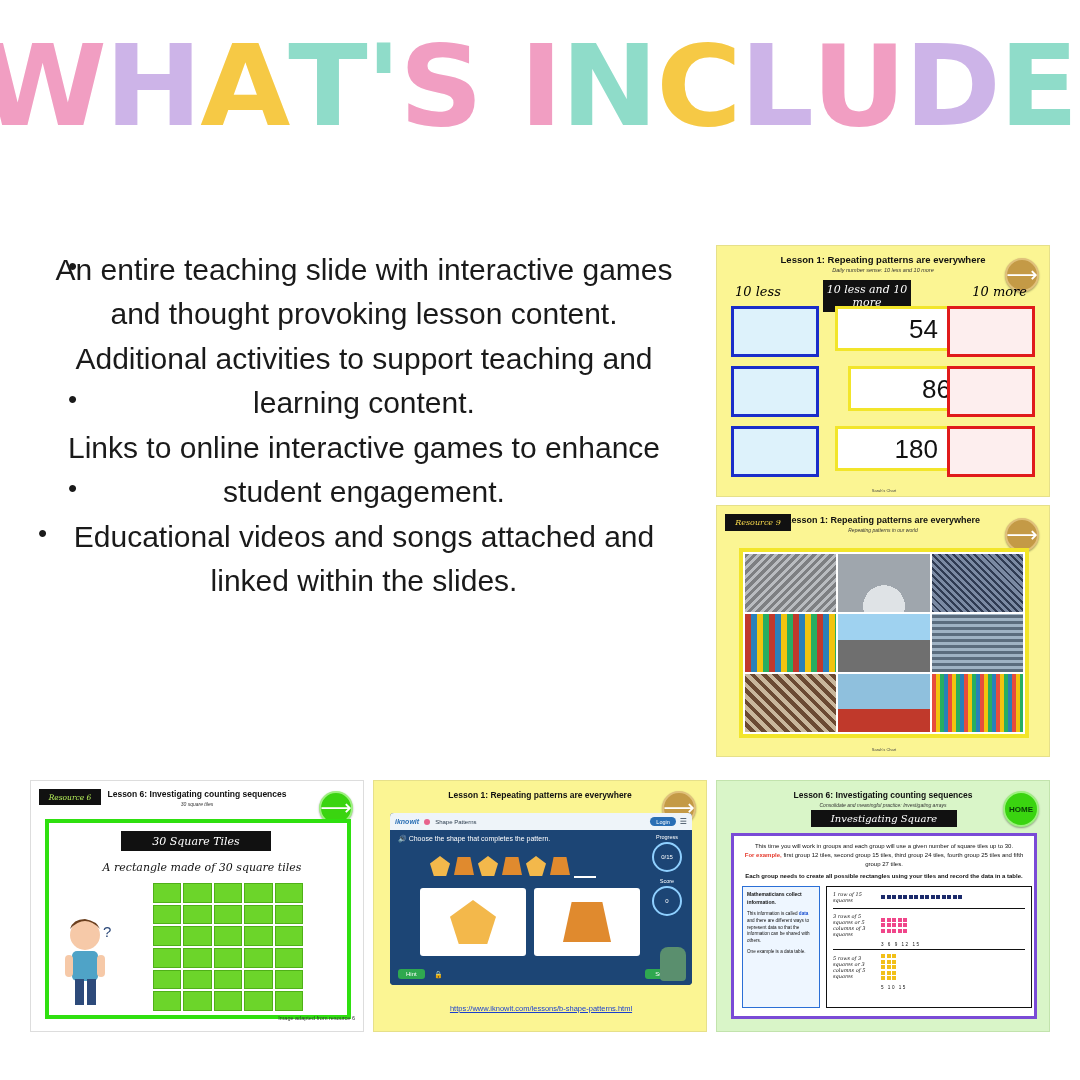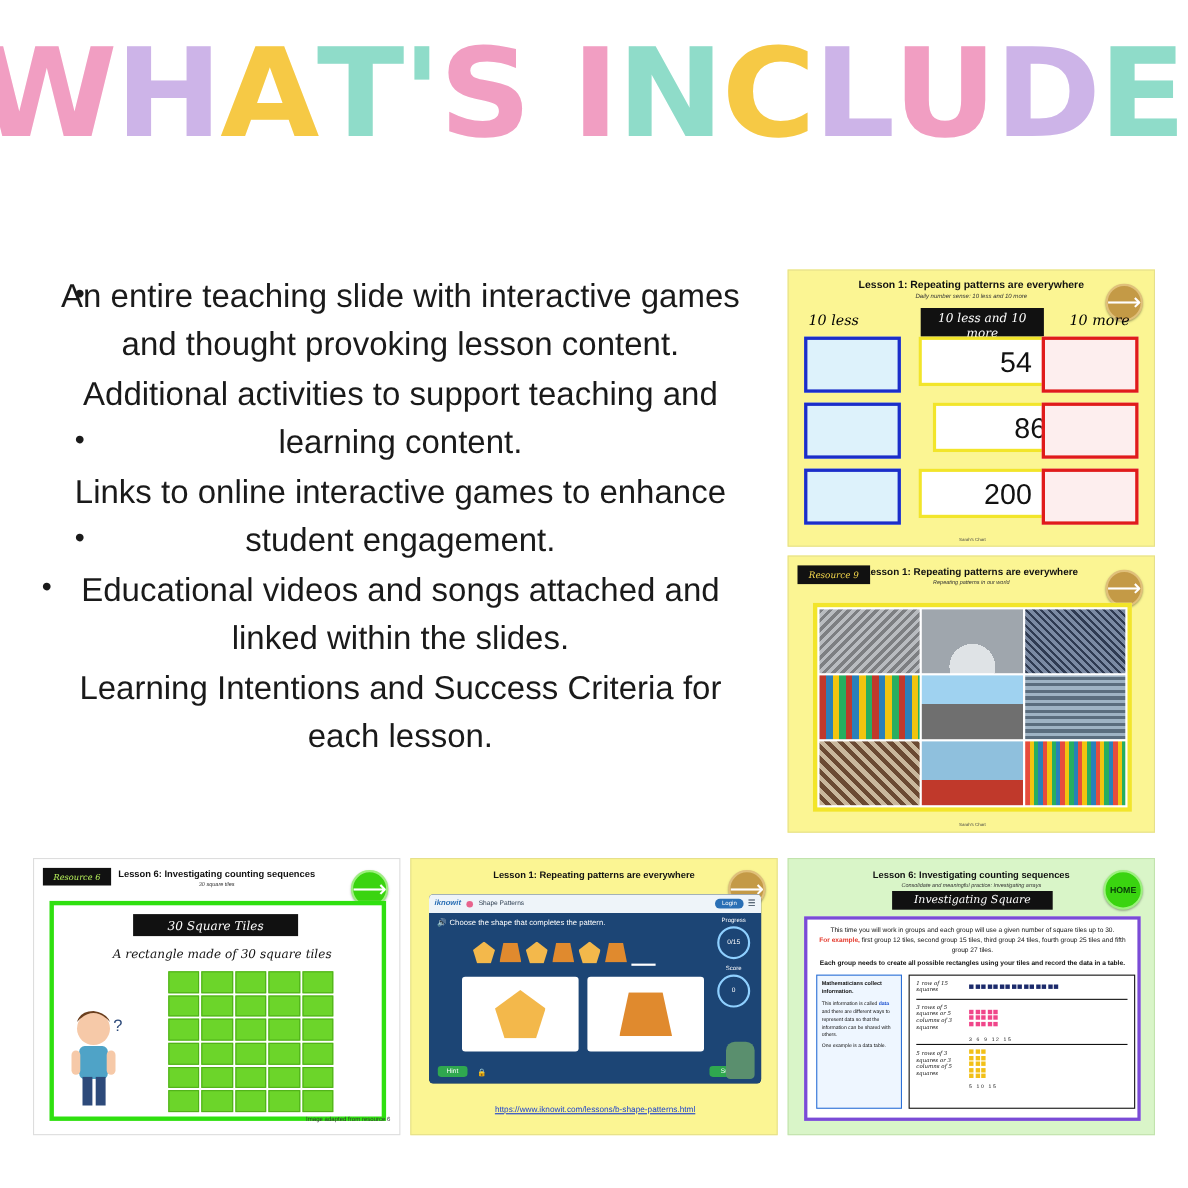--- a/index.html
+++ b/index.html
@@ -296,45 +296,42 @@
     <span class="li-txt">Additional activities to support teaching and learning content.</span>
   </div>
   <div class="li li-3">
     <span class="dot">•</span>
     <span class="li-txt">Links to online interactive games to enhance student engagement.</span>
   </div>
   <div class="li li-4">
     <span class="dot">•</span>
     <span class="li-txt">Educational videos and songs attached and linked within the slides.</span>
   </div>
-  <div class="li li-5">
-    <span class="li-txt">Learning Intentions and Success Criteria for each lesson.</span>
-  </div>
 </div>
 
 <div class="card" id="card1">
   <div class="card-head t1">Lesson 1: Repeating patterns are everywhere</div>
   <div class="card-sub t2">Daily number sense: 10 less and 10 more</div>
 
   <div class="circle-btn" style="right:10px; top:12px; width:30px; height:30px; background:#c49a46; border:2px solid #e0c07a;">
     <span class="arrow-glyph">⟶</span>
   </div>
 
   <div class="cols">
     <div class="col-label" style="left:18px; top:4px;">10  less</div>
-    <div class="blk-label" style="left:120px; top:0; width:112px;">10 less and 10 more</div>
+    <div class="blk-label" style="left:106px; top:0; width:88px;">10 less and 10 more</div>
     <div class="col-label" style="right:24px; top:4px;">10  more</div>
 
     <div class="blue-box" style="left:14px; top:26px; width:82px; height:45px;"></div>
     <div class="blue-box" style="left:14px; top:86px; width:82px; height:45px;"></div>
     <div class="blue-box" style="left:14px; top:146px; width:82px; height:45px;"></div>
 
     <div class="ans-box" style="left:118px; top:26px; width:116px; height:45px; line-height:40px;">54</div>
     <div class="ans-box" style="left:131px; top:86px; width:116px; height:45px; line-height:40px;">86</div>
-    <div class="ans-box" style="left:118px; top:146px; width:116px; height:45px; line-height:40px;">200</div>
+    <div class="ans-box" style="left:118px; top:146px; width:116px; height:45px; line-height:40px;">180</div>
 
     <div class="red-box" style="right:16px; top:26px; width:82px; height:45px;"></div>
     <div class="red-box" style="right:16px; top:86px; width:82px; height:45px;"></div>
     <div class="red-box" style="right:16px; top:146px; width:82px; height:45px;"></div>
   </div>
   <div class="foot">Sarah's Chart</div>
 </div>
 
 <div class="card" id="card2">
   <div class="res-badge">Resource 9</div>

